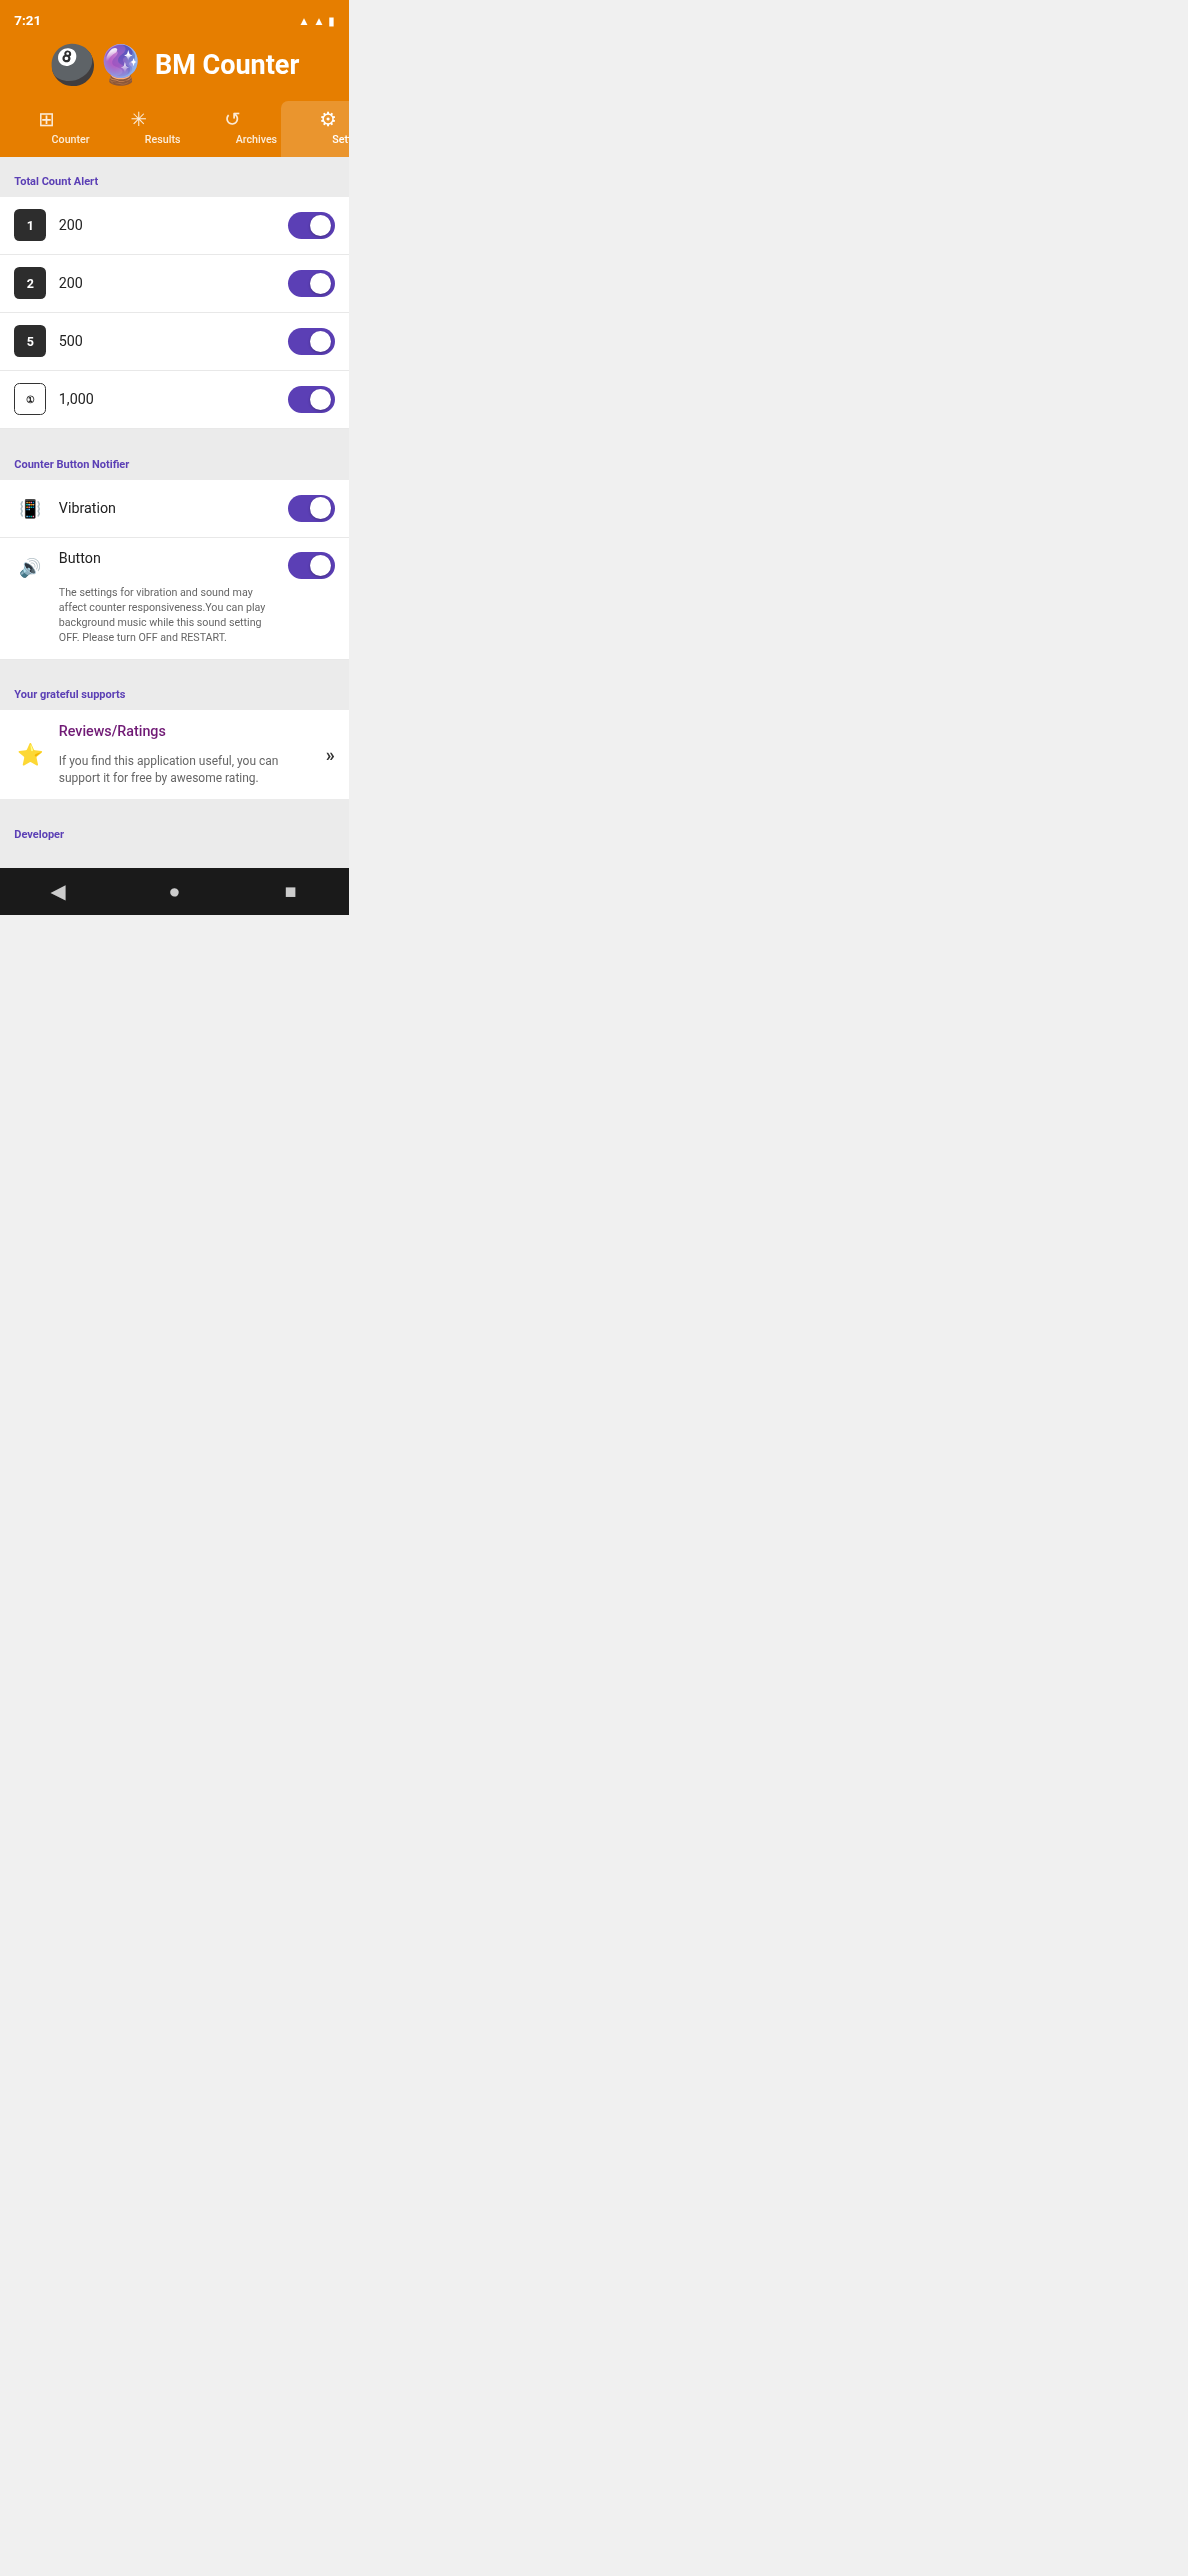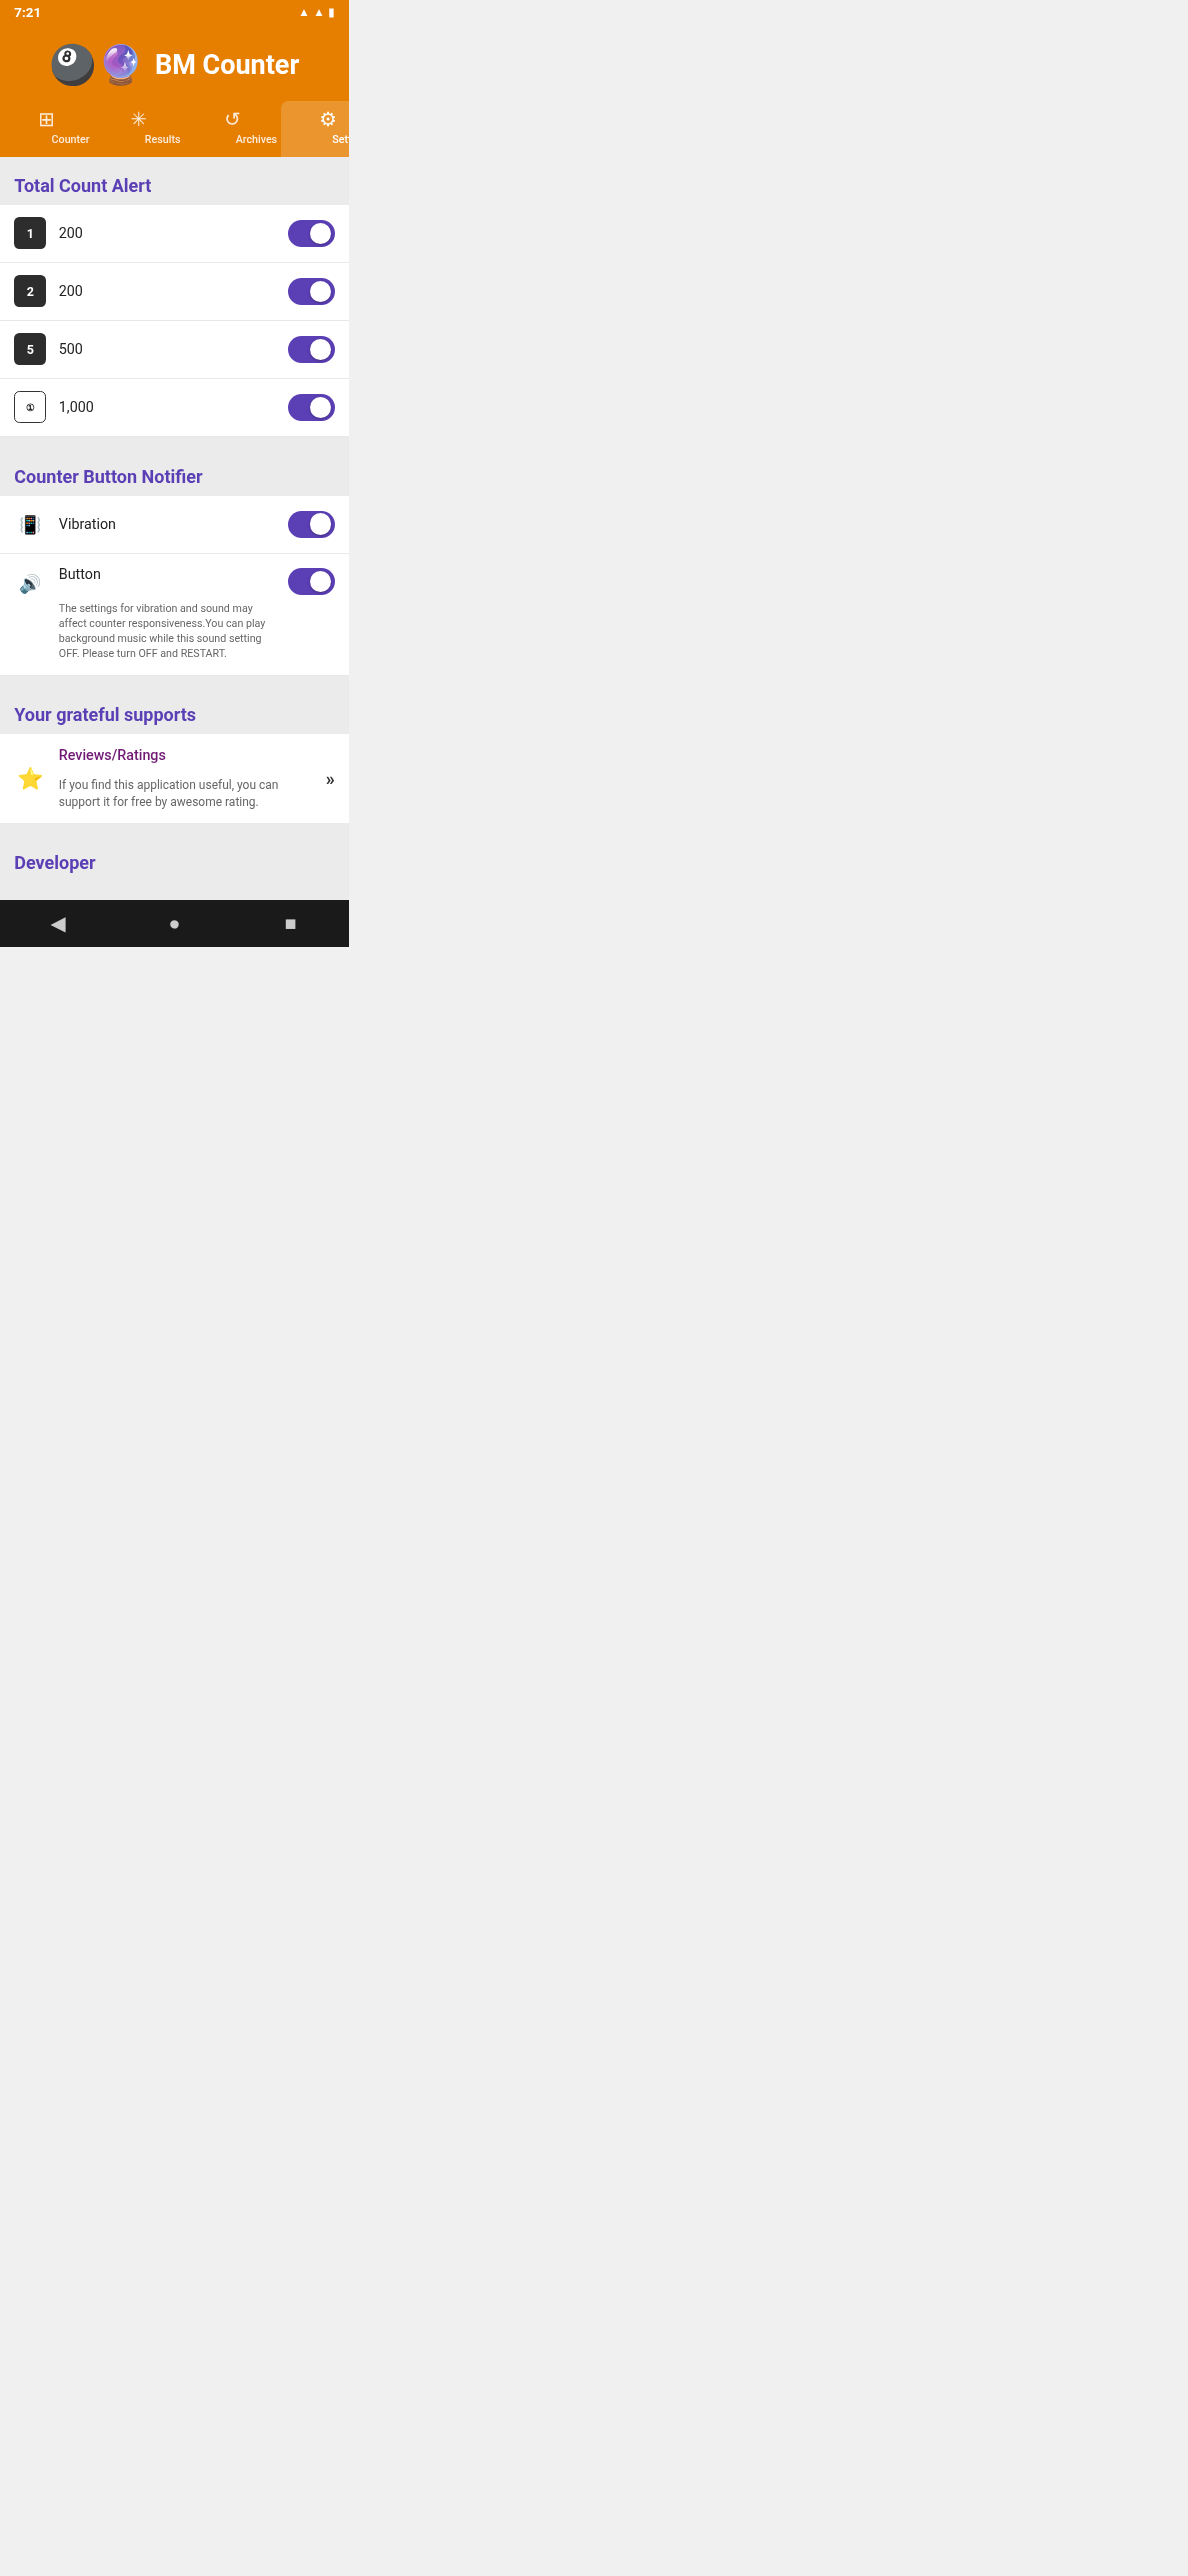--- a/index.html
+++ b/index.html
@@ -9,21 +9,21 @@
       background: #f0f0f0;
       font-family: 'Roboto', Arial, sans-serif;
       overflow-x: hidden;
     }
 
     
     .status-bar {
       background: #e67e00;
       display: flex;
       justify-content: space-between;
-      align-items: flex-start;
+      align-items: flex-end;
       padding: 5.4px 14.3px 3.6px;
       height: 32px;
     }
     .status-time {
       color: white;
       font-size: 13.4px;
       font-weight: bold;
     }
     .status-icons {
       display: flex;
@@ -89,21 +89,21 @@
 
     
     .content {
       background: #ebebeb;
       padding: 0 0 18px;
     }
 
     
     .section-header {
       color: #5b3fb5;
-      font-size: 18px;
+      font-size: 11px;
       font-weight: bold;
       padding: 18px 14.3px 9px;
     }
 
     
     .setting-row {
       background: white;
       display: flex;
       align-items: center;
       padding: 12.5px 14.3px;

